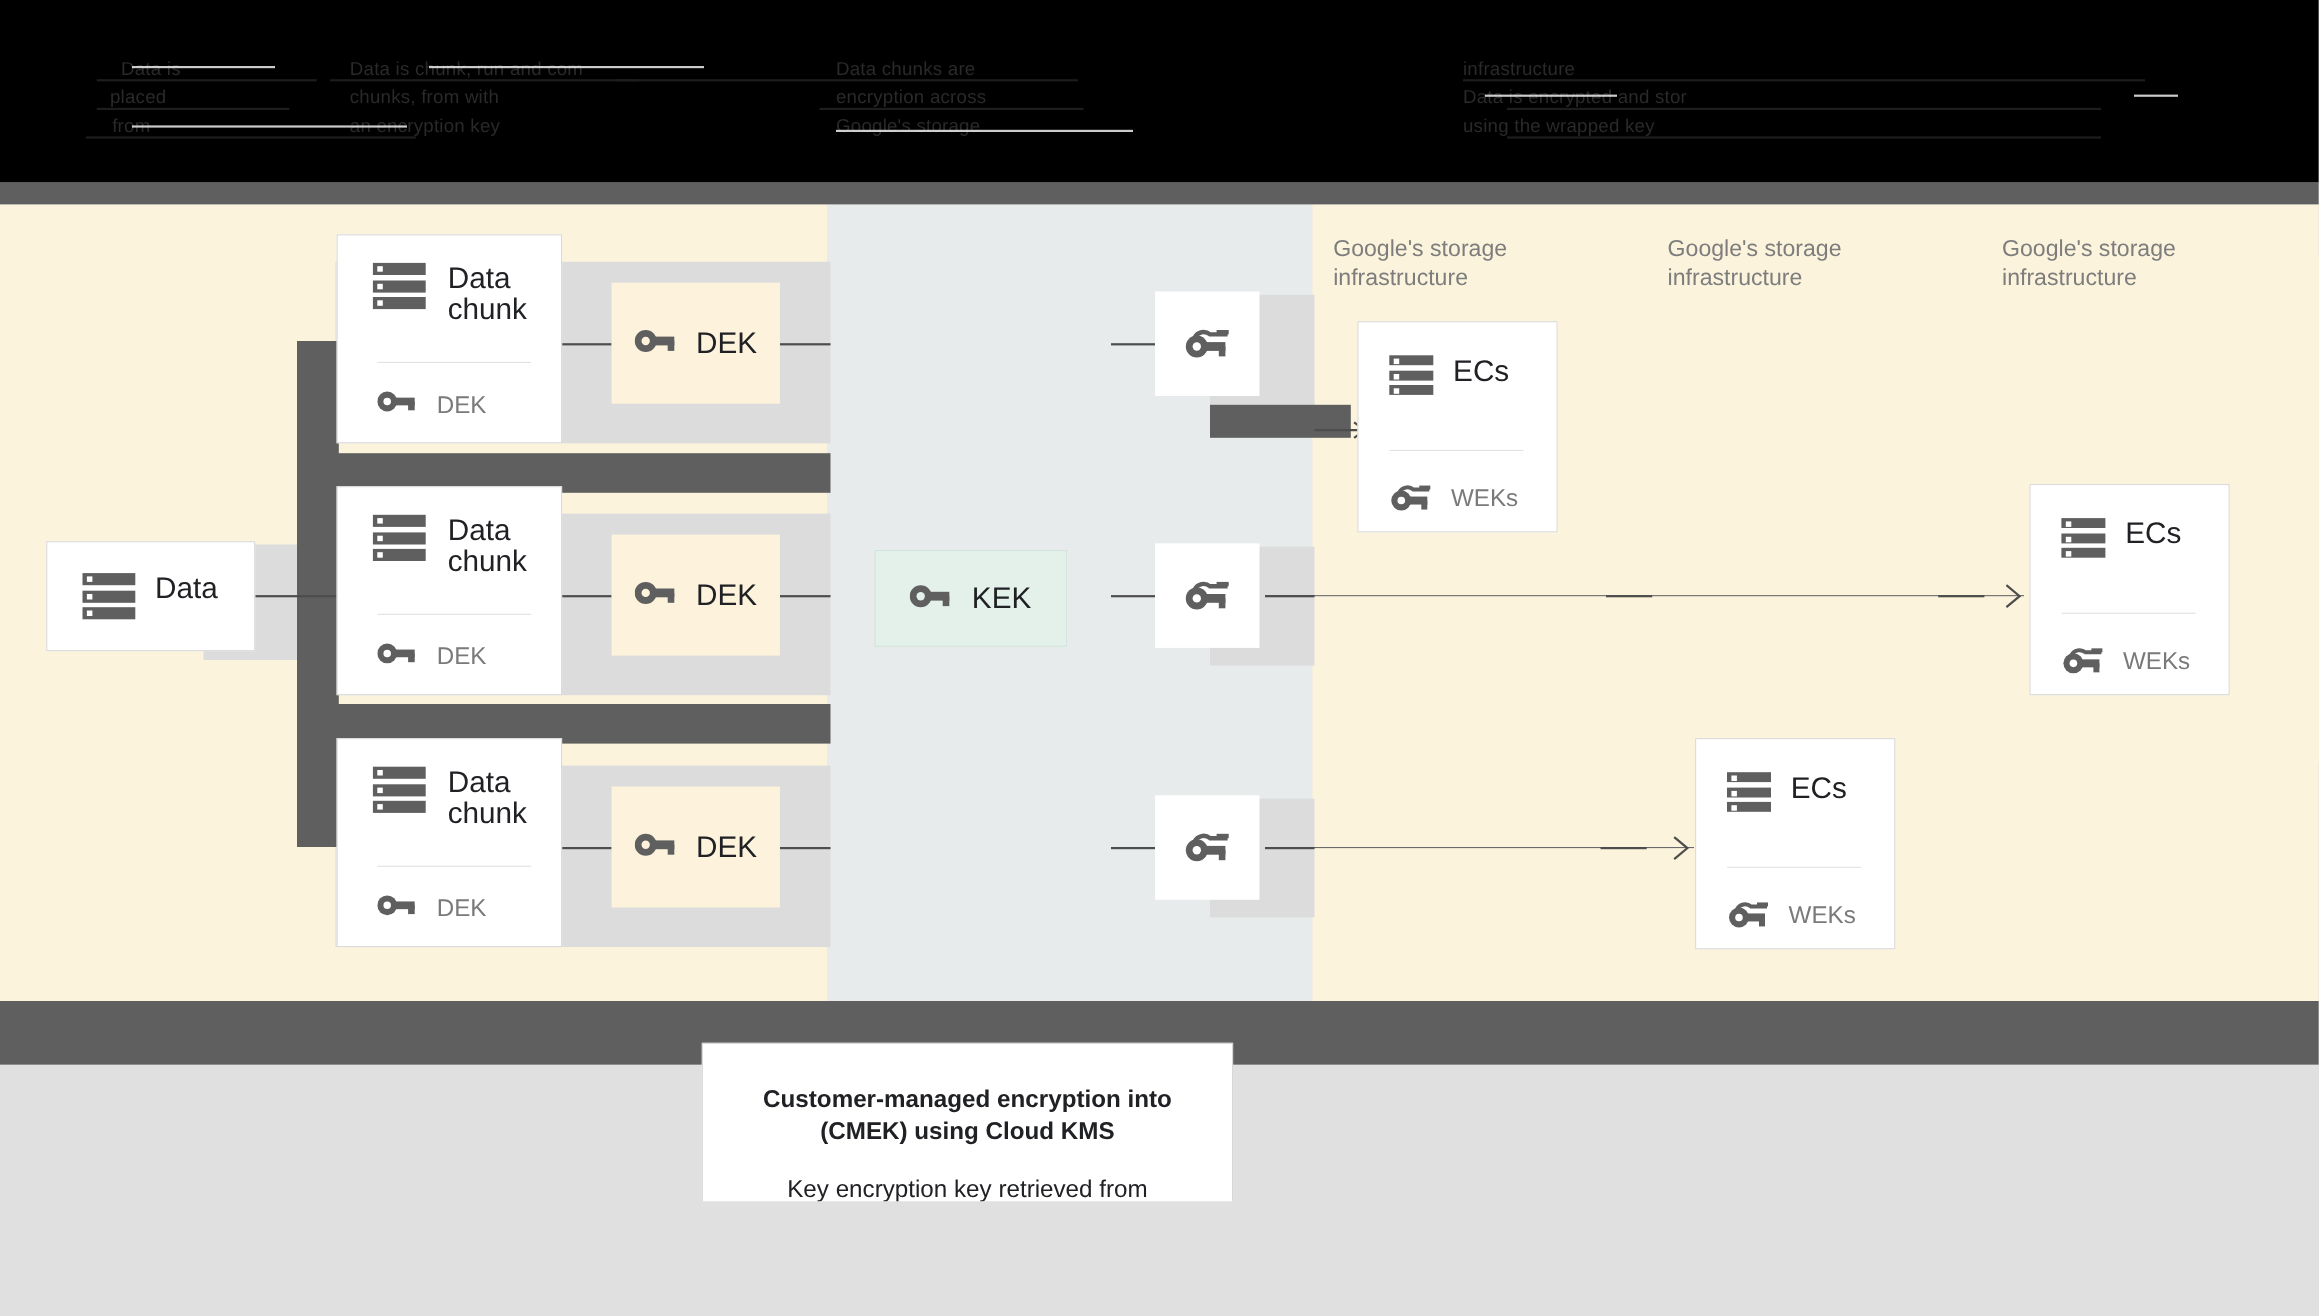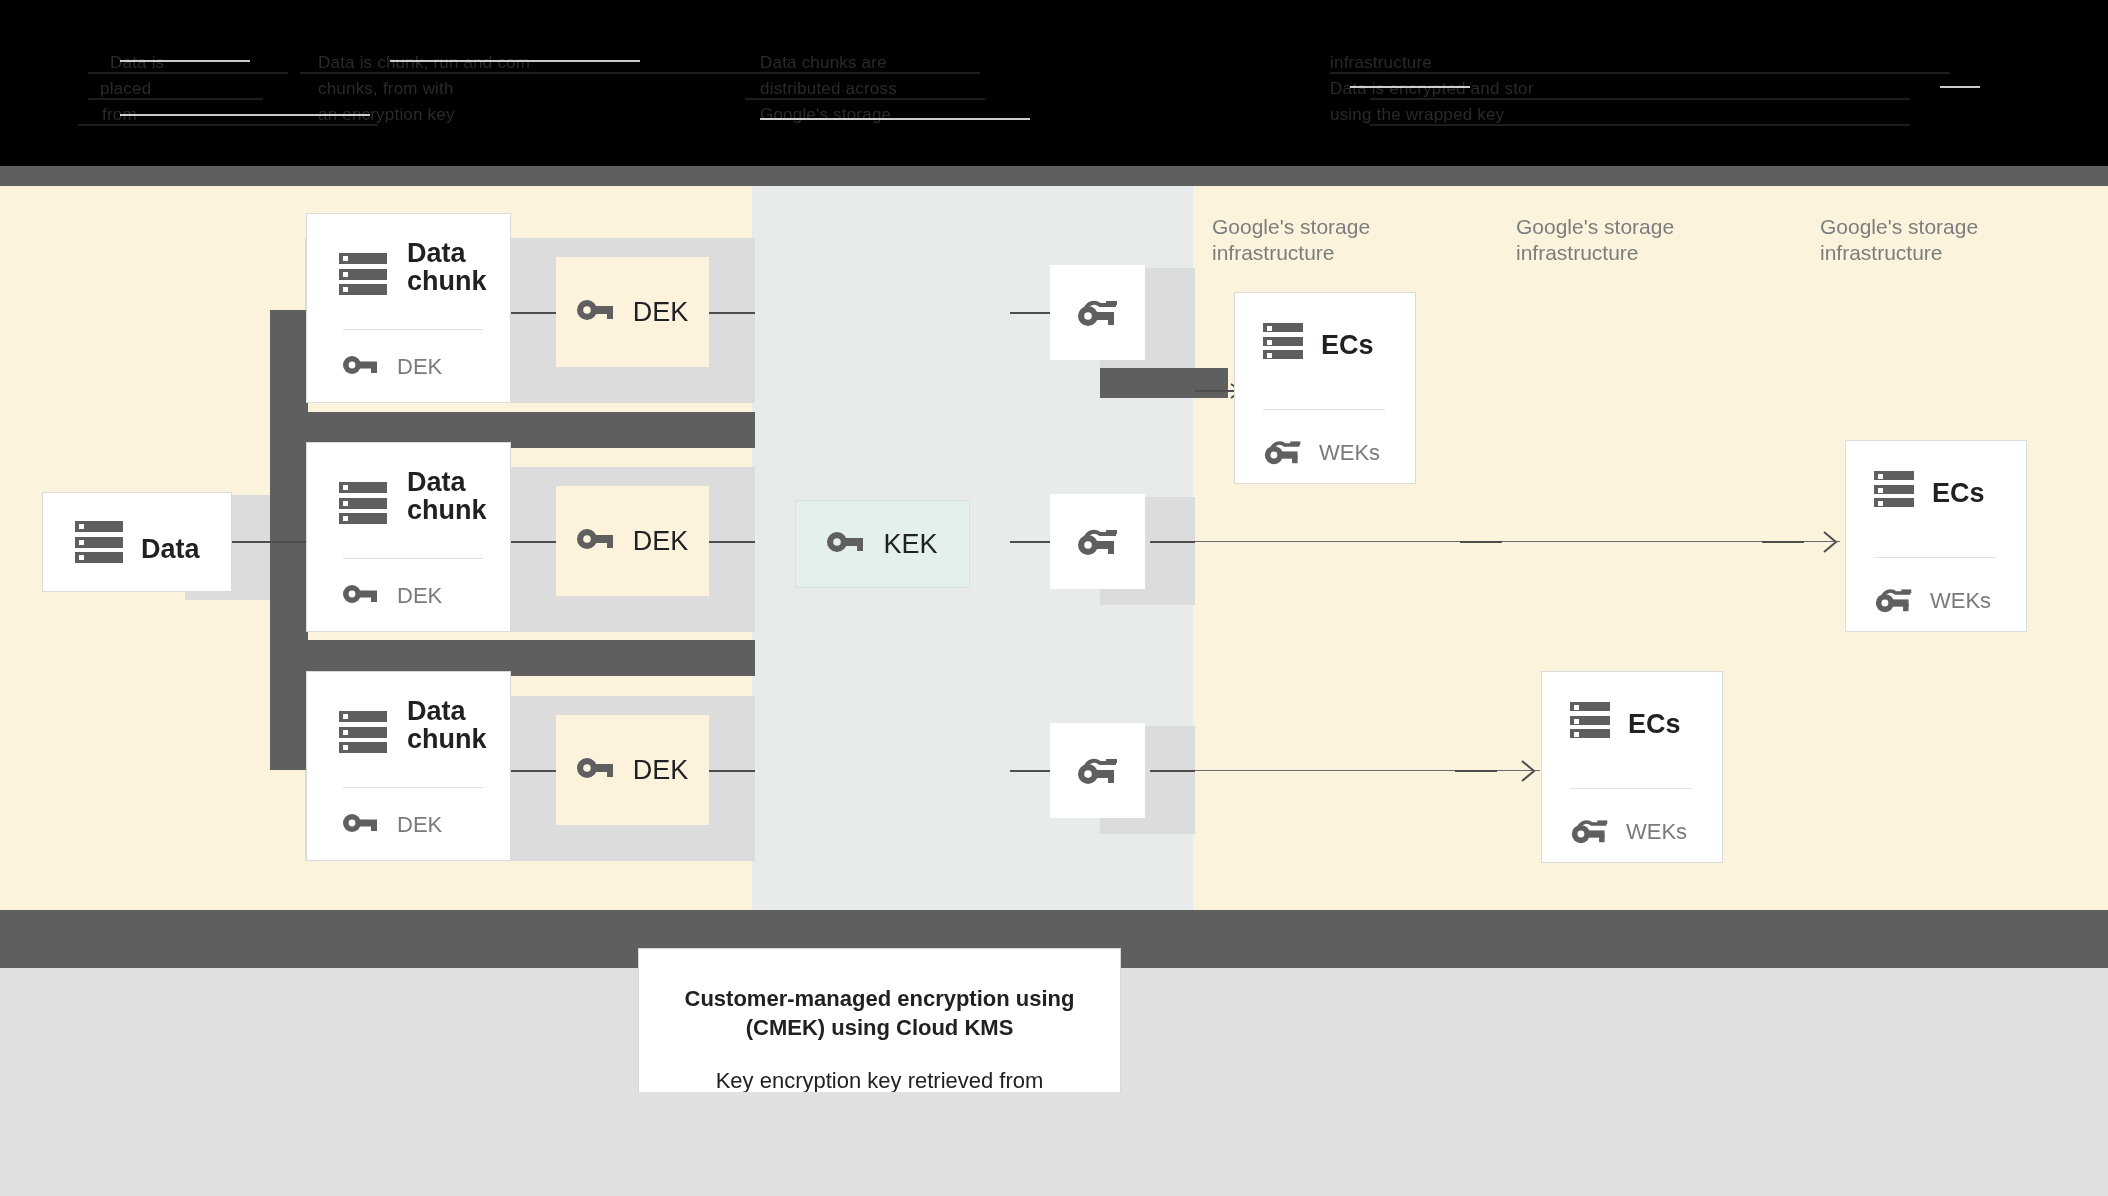--- a/index.html
+++ b/index.html
@@ -45,21 +45,21 @@
   
   .line{position:absolute;height:2px;background:#4d4d4d;}
   .line-thin{position:absolute;height:1px;background:#6b6b6b;}
   .arrow-svg{position:absolute;overflow:visible;}
 
   
   .card{
     position:absolute;background:#fff;border:1px solid #dadada;
     box-sizing:border-box;
   }
-  .card-top{position:absolute;left:36px;top:30px;display:flex;align-items:flex-end;gap:20px;font-weight:bold;}
+  .card-top{position:absolute;left:36px;top:30px;display:flex;align-items:flex-start;gap:20px;}
   .card-divider{position:absolute;left:36px;height:1px;background:#e2e2e2;}
   .card-bottom{position:absolute;left:36px;display:flex;align-items:center;gap:18px;}
   .card-title{font-size:27px;color:#202124;line-height:28px;}
   .card-sub{font-size:22px;color:#7a7a7a;}
 
   
   .chip{
     position:absolute;display:flex;align-items:center;justify-content:center;
     gap:18px;box-sizing:border-box;
   }
@@ -111,21 +111,21 @@
   <div class="top-banner">
     <div class="banner-line" style="left:110px;top:52px;">Data is</div>
     <div class="banner-line" style="left:100px;top:78px;">placed</div>
     <div class="banner-line" style="left:102px;top:104px;">from</div>
 
     <div class="banner-line" style="left:318px;top:52px;">Data is chunk, run and com</div>
     <div class="banner-line" style="left:318px;top:78px;">chunks, from with</div>
     <div class="banner-line" style="left:318px;top:104px;">an encryption key</div>
 
     <div class="banner-line" style="left:760px;top:52px;">Data chunks are</div>
-    <div class="banner-line" style="left:760px;top:78px;">distributed across</div>
+    <div class="banner-line" style="left:760px;top:78px;">encryption across</div>
     <div class="banner-line" style="left:760px;top:104px;">Google's storage</div>
 
     <div class="banner-line" style="left:1330px;top:52px;">infrastructure</div>
     <div class="banner-line" style="left:1330px;top:78px;">Data is encrypted and stor</div>
     <div class="banner-line" style="left:1330px;top:104px;text-align:right;">using the wrapped key</div>
 
     <div class="banner-underline" style="left:88px;top:72px;width:200px;"></div>
     <div class="banner-underline" style="left:88px;top:98px;width:175px;"></div>
     <div class="banner-underline" style="left:78px;top:124px;width:300px;"></div>
     <div class="banner-underline" style="left:300px;top:72px;width:280px;"></div>
@@ -469,20 +469,20 @@
         </svg>
       </span>
       <span class="card-sub">WEKs</span>
     </div>
   </div>
 
   <div class="darkbar" style="left:0;top:910px;width:2108px;height:58px;"></div>
   <div class="bottom-area"></div>
 
   <div class="caption">
-    <div class="cap-bold">Customer-managed encryption using</div>
+    <div class="cap-bold">Customer-managed encryption into</div>
     <div class="cap-bold">(CMEK) using Cloud KMS</div>
     <div class="cap-gap"></div>
     <div class="cap-reg">Key encryption key retrieved from</div>
     <div class="cap-bold">Cloud KMS</div>
   </div>
 
 </div>
 
 </body></html>

